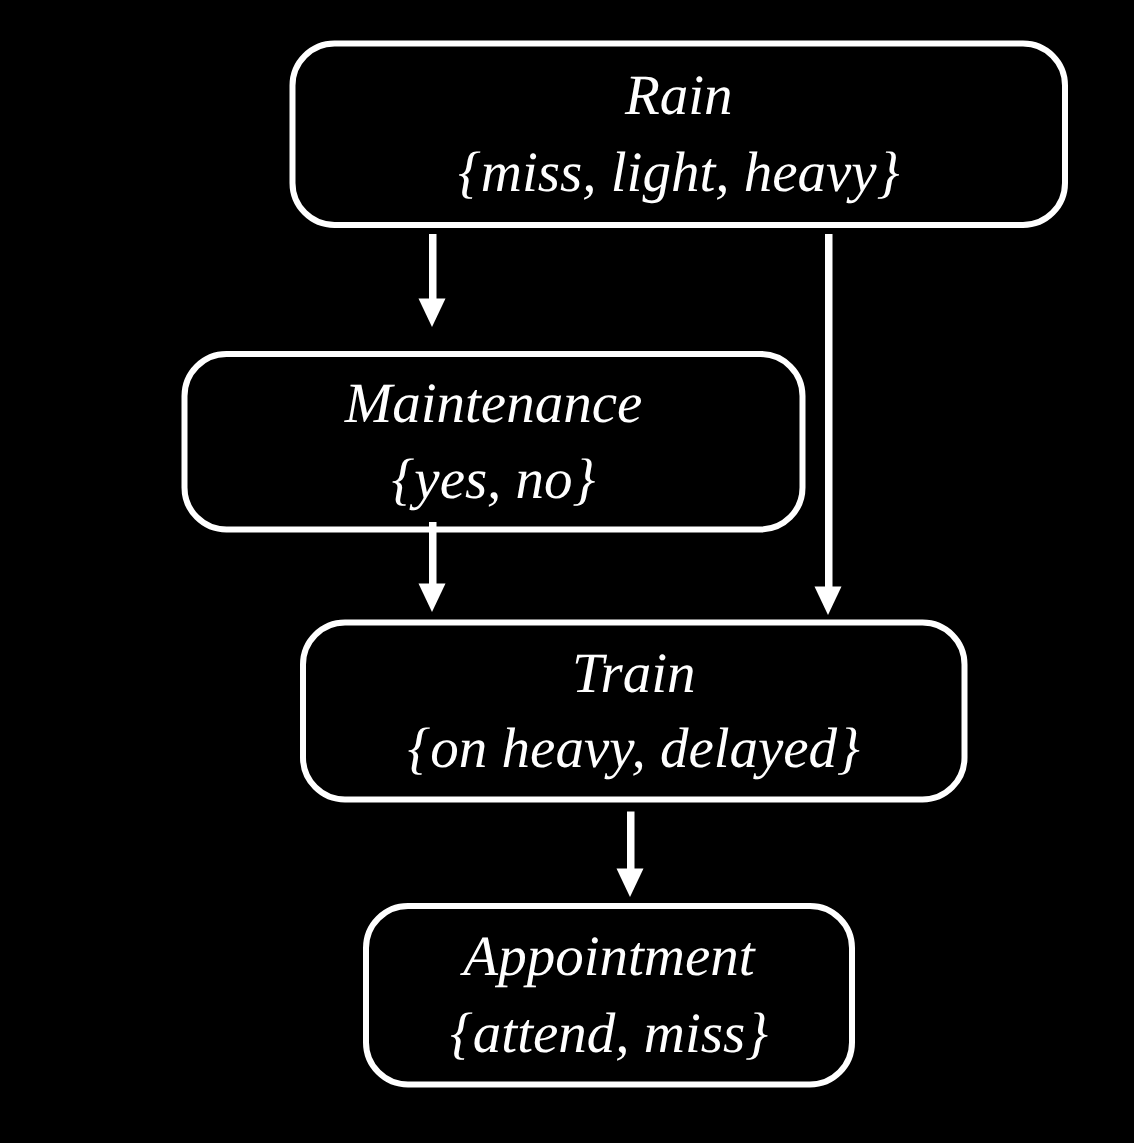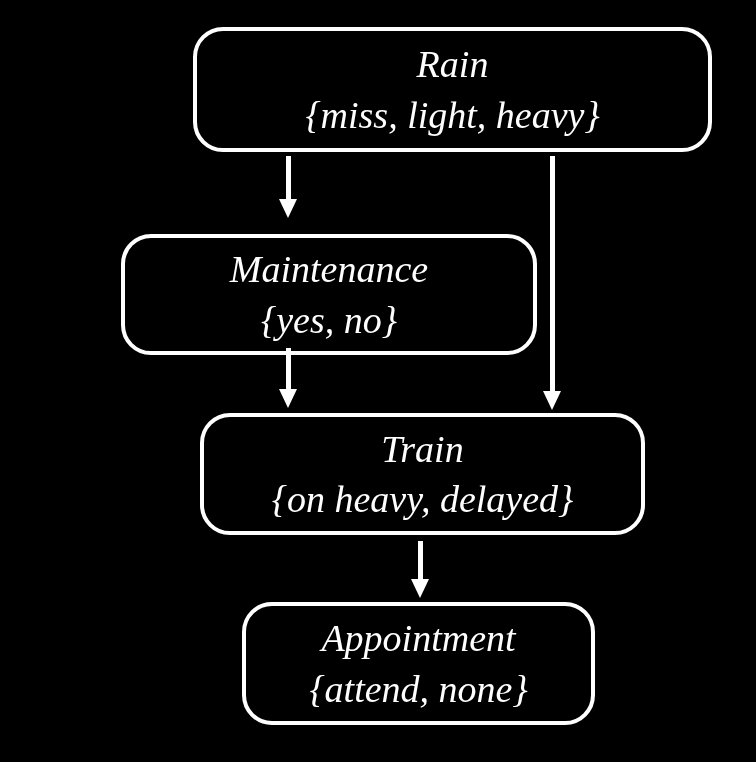--- a/index.html
+++ b/index.html
@@ -27,21 +27,21 @@
     justify-content: center;
     align-items: center;
     text-align: center;
     font-style: italic;
     font-size: 38px;
     line-height: 1.32;
   }
   #node-rain         { left: 193px; top:  27px; width: 519px; height: 125px; }
   #node-maintenance  { left:  93px; top: 234px; width: 416px; height: 121px; margin-left: 28px; }
   #node-train        { left: 200px; top: 413px; width: 445px; height: 122px; }
-  #node-appointment  { left: 242px; top: 602px; width: 353px; height: 123px; }
+  #node-appointment  { left: 242px; top: 602px; width: 328px; height: 123px; }
 
   .arrow {
     position: absolute;
     width: 24px;
   }
   .arrow .shaft {
     position: absolute;
     left: 50%;
     margin-left: -2.5px;
     width: 5px;
@@ -80,21 +80,21 @@
     <div>{yes, no}</div>
   </div>
 
   <div class="node" id="node-train">
     <div>Train</div>
     <div>{on heavy, delayed}</div>
   </div>
 
   <div class="node" id="node-appointment">
     <div>Appointment</div>
-    <div>{attend, none}</div>
+    <div>{attend, miss}</div>
   </div>
 
   <div class="arrow" id="arrow-rain-maintenance">
     <div class="shaft"></div>
     <div class="head"></div>
   </div>
 
   <div class="arrow" id="arrow-rain-train">
     <div class="shaft"></div>
     <div class="head"></div>

